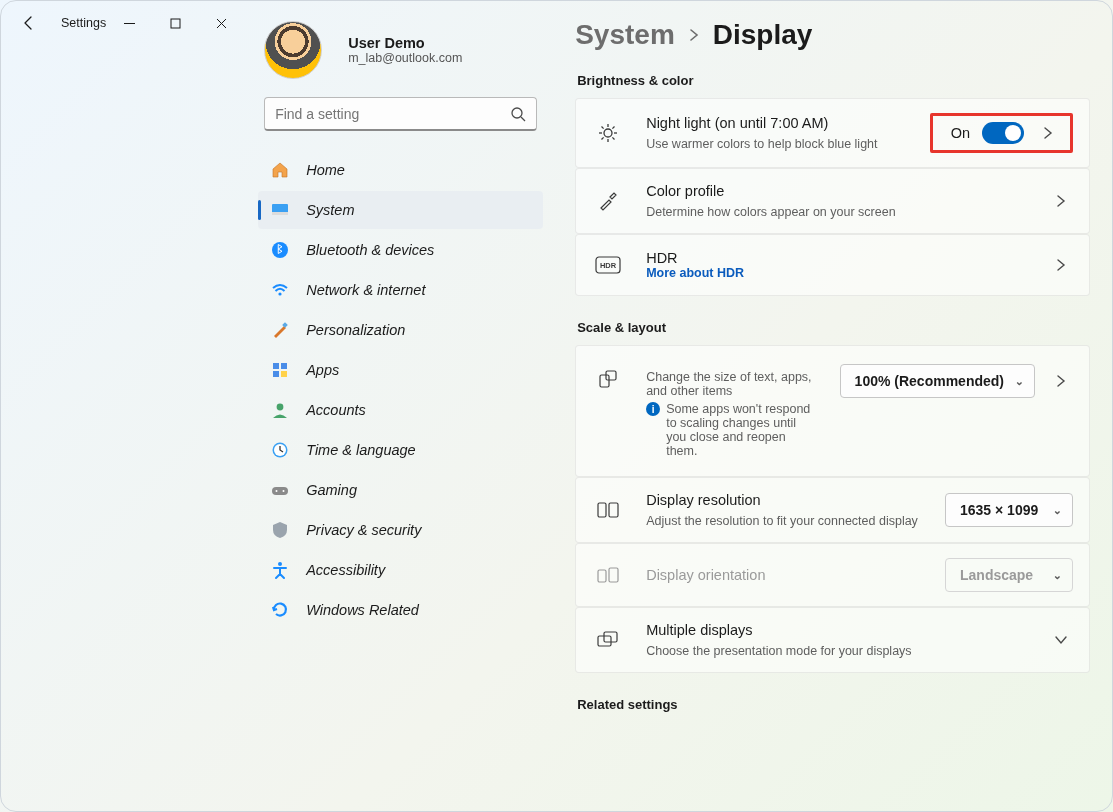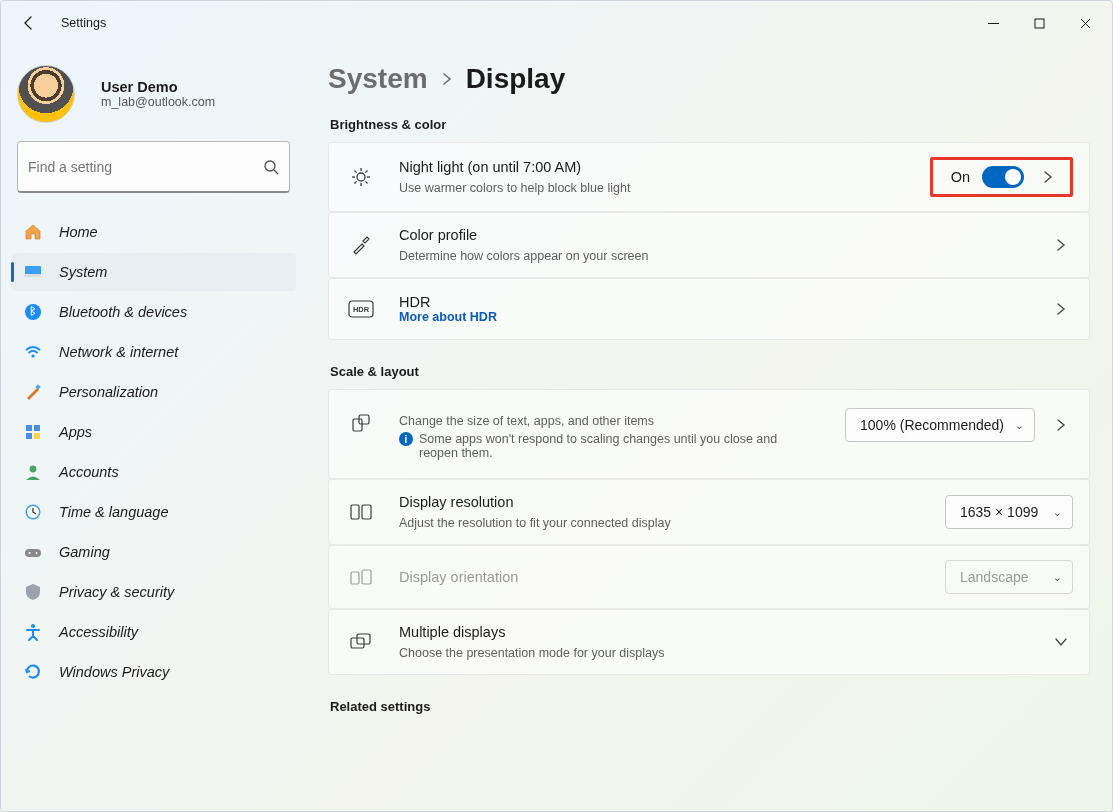--- a/index.html
+++ b/index.html
@@ -2,40 +2,40 @@
 <html><head>
 <meta charset="utf-8">
 <style>
 * { box-sizing: border-box; margin: 0; padding: 0; font-family: "Segoe UI", "Segoe UI Variable", Arial, sans-serif; }
 html, body { width: 1113px; height: 812px; overflow: hidden; }
 body {
   background: linear-gradient(135deg, #eef6fd 0%, #f3f5ee 60%, #edf6e8 100%);
   color: #1b1b1b;
   font-size: 14px;
 }
-.window { position: relative; width: 100%; height: 100%; border: 1px solid #cfd6dd; border-radius: 4px; display: flex; flex-direction: column; }
+.window { position: relative; width: 100%; height: 100%; border: 1px solid #cfd6dd; border-radius: 16px; display: flex; }
 .titlebar { height: 44px; display: flex; align-items: center; padding: 0 4px 0 12px; }
 .titlebar .back {
   width: 32px; height: 32px; display:flex; align-items:center; justify-content:center; border-radius:4px; cursor:pointer;
 }
 .titlebar .title { margin-left: 16px; font-size: 12.5px; color:#1b1b1b; }
 .winbtns { margin-left: auto; display:flex; }
 .winbtn { width:46px; height:32px; display:flex; align-items:center; justify-content:center; cursor:pointer; }
 .body { flex:1; display:flex; overflow:hidden; }
 .sidebar { width: 305px; padding: 14px 10px 0 10px; display:flex; flex-direction:column; }
 .profile { display:flex; align-items:center; gap:26px; padding:6px 6px 14px 6px; }
 .avatar {
   width:58px; height:58px; border-radius:50%;
   background: radial-gradient(circle at 50% 35%, #f8cf9a 0 26%, #4c3b2f 26% 34%, #f8cf9a 34% 40%, #505050 40% 60%, #ffc107 60% 100%);
   border:1px solid #d0d0d0;
 }
 .user-name { font-weight:600; font-size:14.5px; }
 .user-email { font-size:12.5px; color:#555; }
 .search {
-  margin: 4px 6px 14px 6px; height:52px; border:1px solid #b9b9b9; border-bottom:2px solid #8a8a8a;
+  margin: 4px 6px 14px 6px; height:34px; border:1px solid #b9b9b9; border-bottom:2px solid #8a8a8a;
   border-radius:4px; background:#fdfdfd; display:flex; align-items:center; padding:0 10px;
 }
 .search input { flex:1; border:none; outline:none; background:transparent; font-size:14px; }
 .search .icon { color:#4b4b4b; }
 .navlist { display:flex; flex-direction:column; gap:2px; margin-top:6px; }
 .navitem {
   display:flex; align-items:center; gap:16px; height:38px; padding:0 12px; border-radius:4px; cursor:pointer;
   font-size:14.5px; color:#1b1b1b;font-style:italic;
 }
 .navitem.active { background:#e9eef2; position:relative; }
@@ -56,21 +56,21 @@
 .card .cicon { width:36px; display:flex; align-items:center; justify-content:center; color:#3a3a3a; }
 .card .ctext { flex:1; }
 .card .ctitle { font-size:14.5px; color:#1b1b1b; }
 .card .csub { font-size:12.5px; color:#5e5e5e; margin-top:6px; }
 .card .link { font-size:12.5px; color:#0a5bbd; font-weight:600; cursor:pointer; }
 .card.disabled .ctitle, .card.disabled .csub, .card.disabled .cicon { color:#9a9a9a; }
 .right-controls { display:flex; align-items:center; gap:14px; }
 .chevbtn { width:24px; color:#4a4a4a; display:flex; align-items:center; justify-content:center; cursor:pointer; }
 .dropdown {
   height:34px; border:1px solid #c6c6c6; border-radius:4px; background:#fdfdfd; padding:0 30px 0 14px;
-  display:flex; align-items:center; font-size:14px; position:relative; cursor:pointer; min-width:128px;
+  display:flex; align-items:center; font-size:14px; position:relative; cursor:pointer; min-width:128px;font-weight:bold;
 }
 .dropdown.wide { min-width:185px; }
 .dropdown.disabled { color:#9a9a9a; border-color:#d6d6d6; background:transparent; cursor:default; }
 .dropdown .dd-chev { position:absolute; right:10px; color:#5a5a5a; font-size:11px; }
 .toggle-row { display:flex; align-items:center; gap:12px; border:3px solid #e7352c; padding:6px 10px 6px 18px; border-radius:2px; }
 .toggle-label { font-size:14.5px; }
 .toggle {
   width:42px; height:22px; border-radius:11px; background:#0067c0; position:relative; cursor:pointer;
 }
 .toggle::after { content:""; position:absolute; right:3px; top:3px; width:16px; height:16px; background:#fff; border-radius:50%; }
@@ -233,21 +233,21 @@
             </span>
           <span>Accessibility</span>
         </div>
         <div class="navitem">
           <span class="nicon">
               <svg width="20" height="20" viewBox="0 0 20 20">
                 <path d="M4 10 A6 6 0 1 1 6 14" stroke="#1a8cff" stroke-width="2.2" fill="none"></path>
                 <path d="M3 7 L4 10 L7 9" stroke="#1a8cff" stroke-width="2.2" fill="none"></path>
               </svg>
             </span>
-          <span>Windows Privacy</span>
+          <span>Windows Related</span>
         </div>
       </nav>
     </aside>
 
     <main class="main">
       <div class="breadcrumb">
         <span class="sys">System</span>
         <span class="chev">
           <svg width="14" height="14" viewBox="0 0 14 14">
               <path d="M4 2 L10 7 L4 12" stroke="#6d6d6d" stroke-width="1.6" fill="none" stroke-linecap="round"></path>

